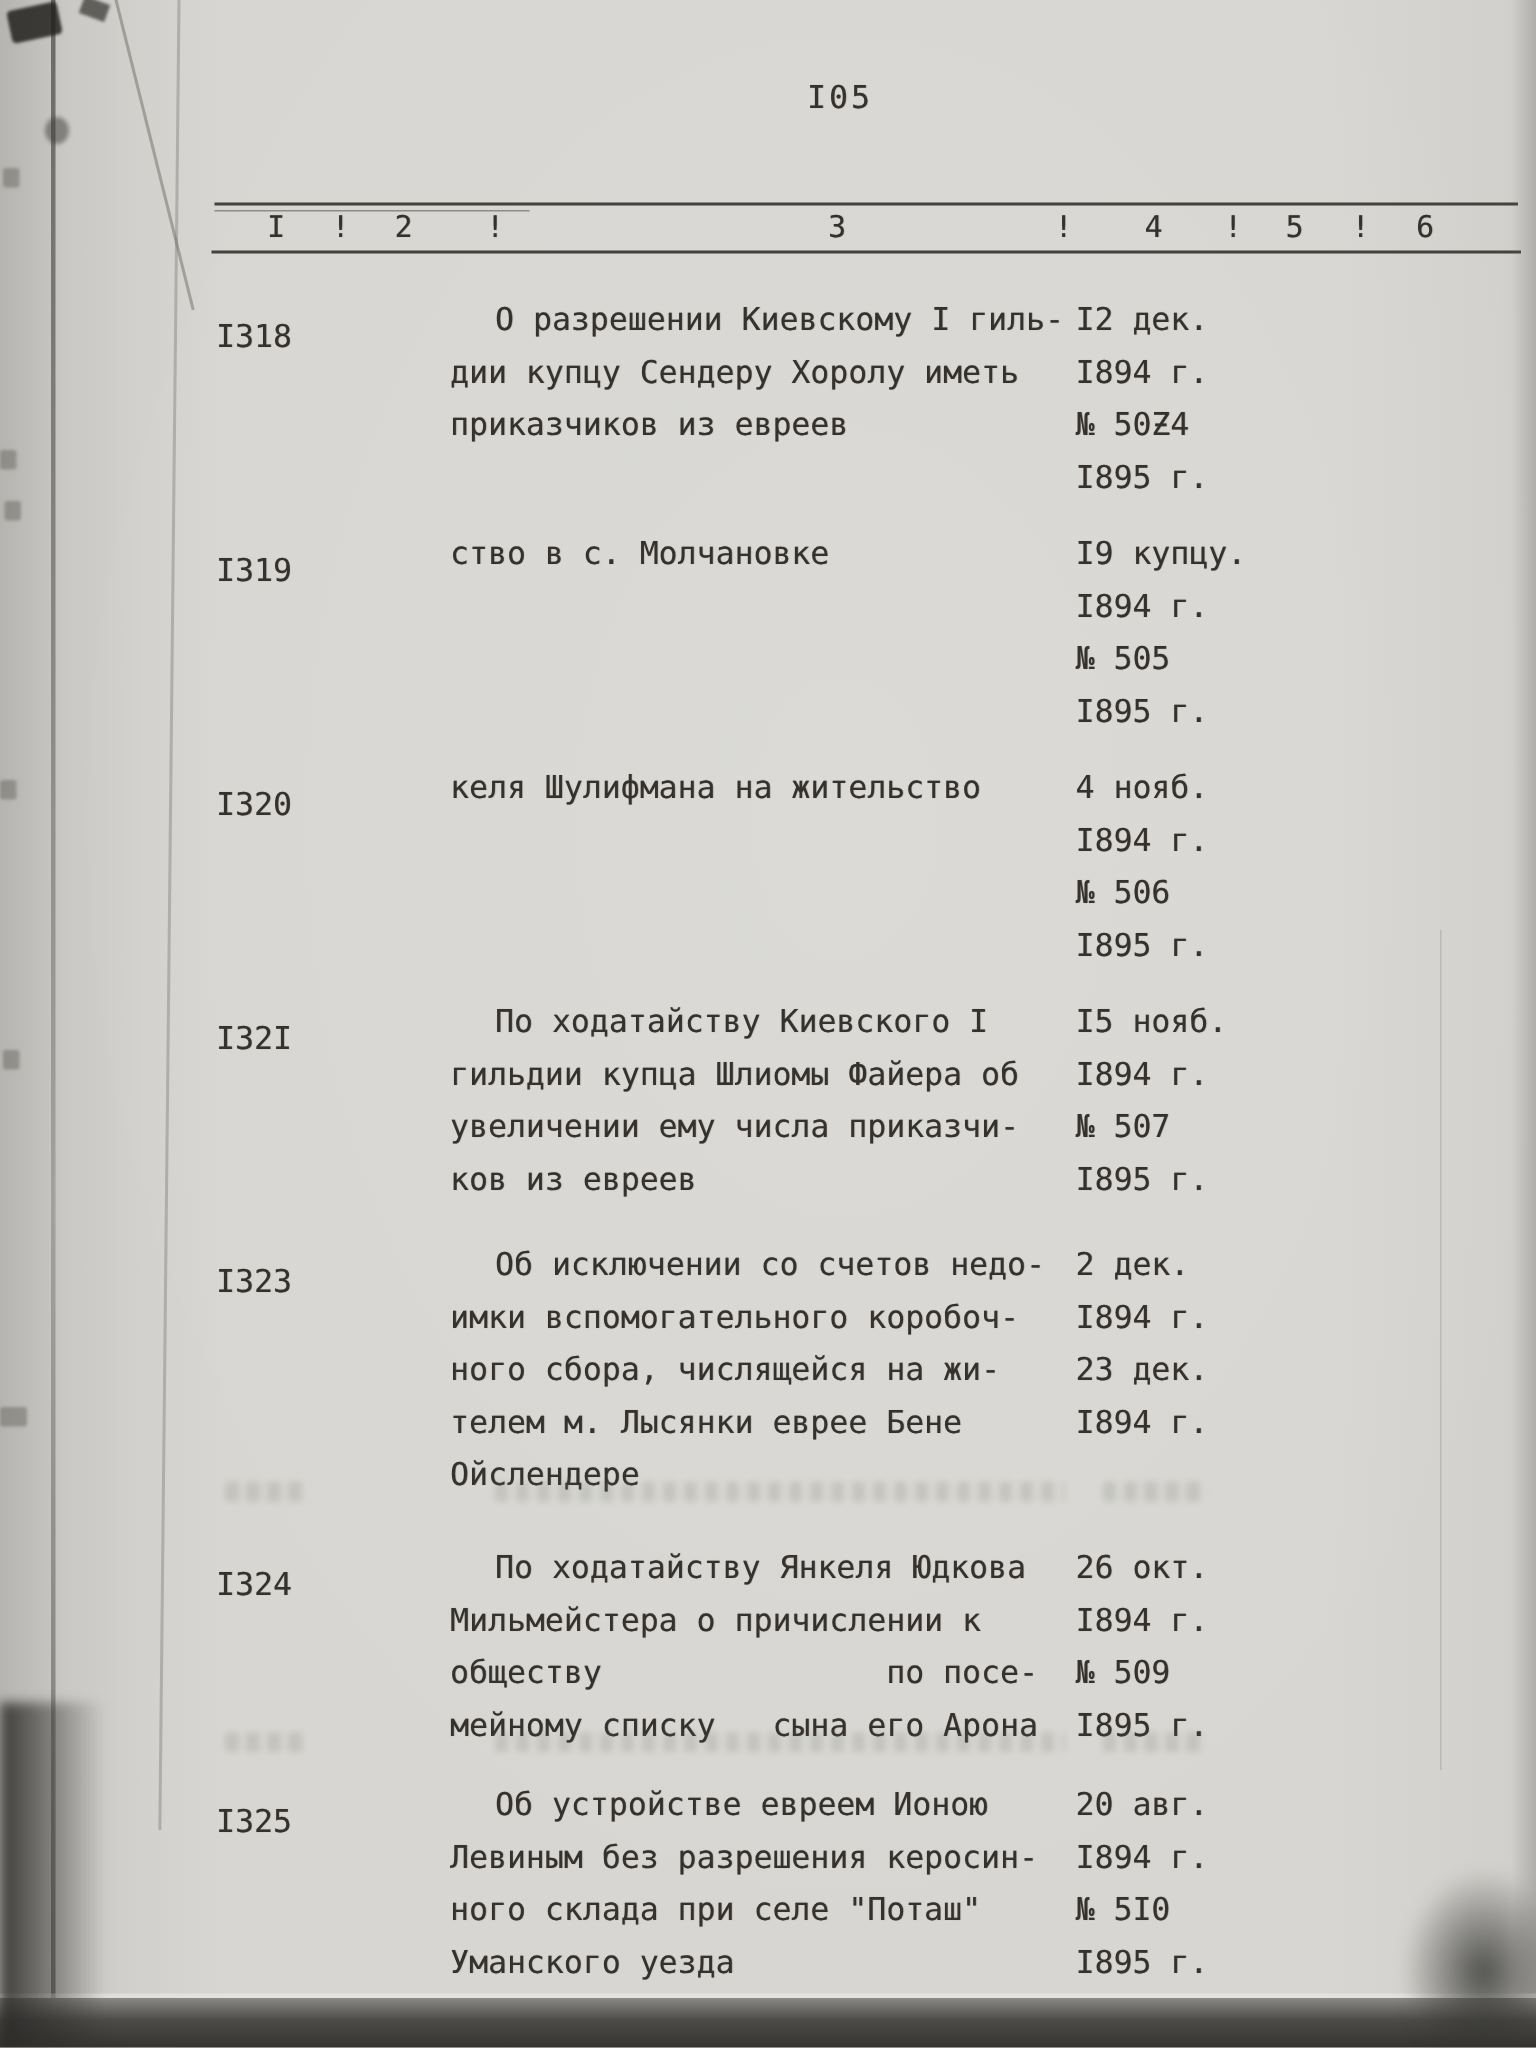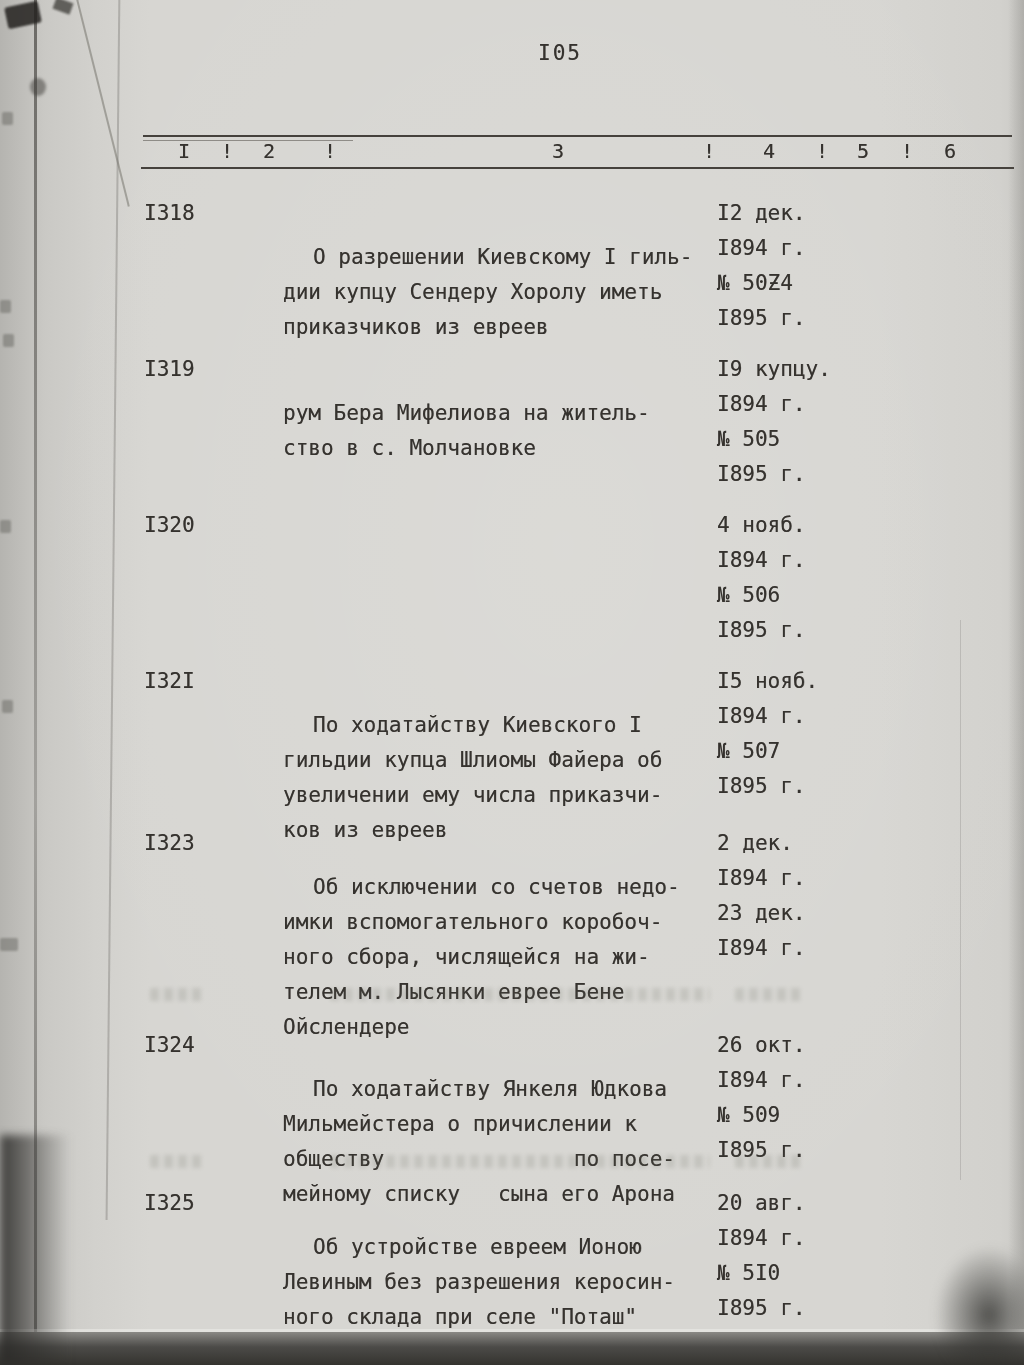--- a/index.html
+++ b/index.html
@@ -7,37 +7,37 @@
     position:relative;width:1024px;height:1365px;overflow:hidden;
     background:
       radial-gradient(ellipse at 55% 40%, rgba(255,255,255,.10), rgba(0,0,0,0) 70%),
       linear-gradient(90deg,#b5b4b0 0px,#cac9c5 45px,#d2d1cd 95px,#d7d6d2 150px,#d7d6d2 880px,#d2d1cd 1000px,#cbcac6 1024px);
     font-family:"DejaVu Sans Mono","Liberation Mono",monospace;
     color:#35322e;
   }
   .typed{font-size:21px;line-height:35px;white-space:pre;
          text-shadow:0.3px 0.3px 0.5px rgba(60,56,52,.55);}
   
-  .page-num{position:absolute;left:538px;top:36px;font-size:21px;letter-spacing:2px;}
+  .page-num{position:absolute;left:538px;top:48px;font-size:21px;letter-spacing:2px;}
   
   .rule{position:absolute;background:#45413c;height:2px;}
   .rule-top{left:143px;right:12px;top:135px;}
   .rule-top2{left:143px;width:210px;top:140px;height:1px;opacity:.5;}
   .rule-bottom{left:141px;right:10px;top:167px;}
   .hdr{position:absolute;left:0;top:138px;width:100%;height:28px;}
   .hdr-tok{position:absolute;top:0;font-size:20px;line-height:26px;}
   .tok-0{left:178px}.tok-1{left:221px}.tok-2{left:263px}.tok-3{left:324px}
   .tok-4{left:552px}.tok-5{left:703px}.tok-6{left:763px}.tok-7{left:816px}
   .tok-8{left:857px}.tok-9{left:901px}.tok-10{left:944px}
   
   .entry{position:absolute;left:0;width:100%;}
   .entry-0{top:196px}.entry-1{top:352px}.entry-2{top:508px}.entry-3{top:664px}
   .entry-4{top:826px}.entry-5{top:1028px}.entry-6{top:1186px}
-  .entry .num{position:absolute;left:144px;top:0;}
-  .entry .desc{position:absolute;left:283px;top:0;width:440px;margin-top:44px;}
+  .entry .num{position:absolute;left:144px;top:11px;}
+  .entry .desc{position:absolute;left:300px;top:0;width:440px;}
   .entry .dates{position:absolute;left:717px;top:0;width:150px;}
   .desc .line.first{text-indent:30px;}
   
   .edge-line-a{position:absolute;left:34px;top:0;bottom:30px;width:3px;
     background:linear-gradient(180deg,rgba(85,83,79,.8),rgba(120,118,114,.45) 60%,rgba(90,88,84,.7));}
   .edge-line-b{position:absolute;left:112px;top:-10px;height:1230px;width:2px;
     background:rgba(130,128,124,.45);transform:rotate(0.6deg);}
   .edge-line-c{position:absolute;left:100px;top:-20px;height:230px;width:2px;
     background:rgba(118,116,110,.55);transform:rotate(-14deg);}
   
@@ -91,22 +91,22 @@
 
   <div class="page-num typed">I05</div>
 
   <div class="rule rule-top"></div>
   <div class="rule rule-top2"></div>
   <div class="hdr typed" id="header-tokens"><span class="hdr-tok tok-0">I</span><span class="hdr-tok tok-1">!</span><span class="hdr-tok tok-2">2</span><span class="hdr-tok tok-3">!</span><span class="hdr-tok tok-4">3</span><span class="hdr-tok tok-5">!</span><span class="hdr-tok tok-6">4</span><span class="hdr-tok tok-7">!</span><span class="hdr-tok tok-8">5</span><span class="hdr-tok tok-9">!</span><span class="hdr-tok tok-10">6</span></div>
   <div class="rule rule-bottom"></div>
 
   <div id="entries">
       <div class="entry typed entry-0"><div class="num">I318</div><div class="desc"><div class="line first">О разрешении Киевскому I гиль-</div><div class="line">дии купцу Сендеру Хоролу иметь</div><div class="line">приказчиков из евреев</div></div><div class="dates"><div class="line">I2 дек.</div><div class="line">I894 г.</div><div class="line">№ 50Ƶ4</div><div class="line">I895 г.</div></div></div>
-      <div class="entry typed entry-1"><div class="num">I319</div><div class="desc"><div class="line">рум Бера Мифелиова на житель-</div><div class="line">ство в с. Молчановке</div></div><div class="dates"><div class="line">I9 купцу.</div><div class="line">I894 г.</div><div class="line">№ 505</div><div class="line">I895 г.</div></div></div>
-      <div class="entry typed entry-2"><div class="num">I320</div><div class="desc"></div><div class="dates"><div class="line">4 нояб.</div><div class="line">I894 г.</div><div class="line">№ 506</div><div class="line">I895 г.</div></div></div>
+      <div class="entry typed entry-1"><div class="num">I319</div><div class="desc"><div class="line">ство в с. Молчановке</div></div><div class="dates"><div class="line">I9 купцу.</div><div class="line">I894 г.</div><div class="line">№ 505</div><div class="line">I895 г.</div></div></div>
+      <div class="entry typed entry-2"><div class="num">I320</div><div class="desc"><div class="line">келя Шулифмана на жительство</div></div><div class="dates"><div class="line">4 нояб.</div><div class="line">I894 г.</div><div class="line">№ 506</div><div class="line">I895 г.</div></div></div>
       <div class="entry typed entry-3"><div class="num">I32I</div><div class="desc"><div class="line first">По ходатайству Киевского I</div><div class="line">гильдии купца Шлиомы Файера об</div><div class="line">увеличении ему числа приказчи-</div><div class="line">ков из евреев</div></div><div class="dates"><div class="line">I5 нояб.</div><div class="line">I894 г.</div><div class="line">№ 507</div><div class="line">I895 г.</div></div></div>
       <div class="entry typed entry-4"><div class="num">I323</div><div class="desc"><div class="line first">Об исключении со счетов недо-</div><div class="line">имки вспомогательного коробоч-</div><div class="line">ного сбора, числящейся на жи-</div><div class="line">телем м. Лысянки еврее Бене</div><div class="line">Ойслендере</div></div><div class="dates"><div class="line">2 дек.</div><div class="line">I894 г.</div><div class="line">23 дек.</div><div class="line">I894 г.</div></div></div>
       <div class="entry typed entry-5"><div class="num">I324</div><div class="desc"><div class="line first">По ходатайству Янкеля Юдкова</div><div class="line">Мильмейстера о причислении к</div><div class="line">обществу               по посе-</div><div class="line">мейному списку   сына его Арона</div></div><div class="dates"><div class="line">26 окт.</div><div class="line">I894 г.</div><div class="line">№ 509</div><div class="line">I895 г.</div></div></div>
       <div class="entry typed entry-6"><div class="num">I325</div><div class="desc"><div class="line first">Об устройстве евреем Ионою</div><div class="line">Левиным без разрешения керосин-</div><div class="line">ного склада при селе "Поташ"</div><div class="line">Уманского уезда</div></div><div class="dates"><div class="line">20 авг.</div><div class="line">I894 г.</div><div class="line">№ 5I0</div><div class="line">I895 г.</div></div></div>
     </div>
 
   <div class="ghost ghost-1">
     <div class="g g1"></div>
       <div class="g g2"></div>
       <div class="g g3"></div>

